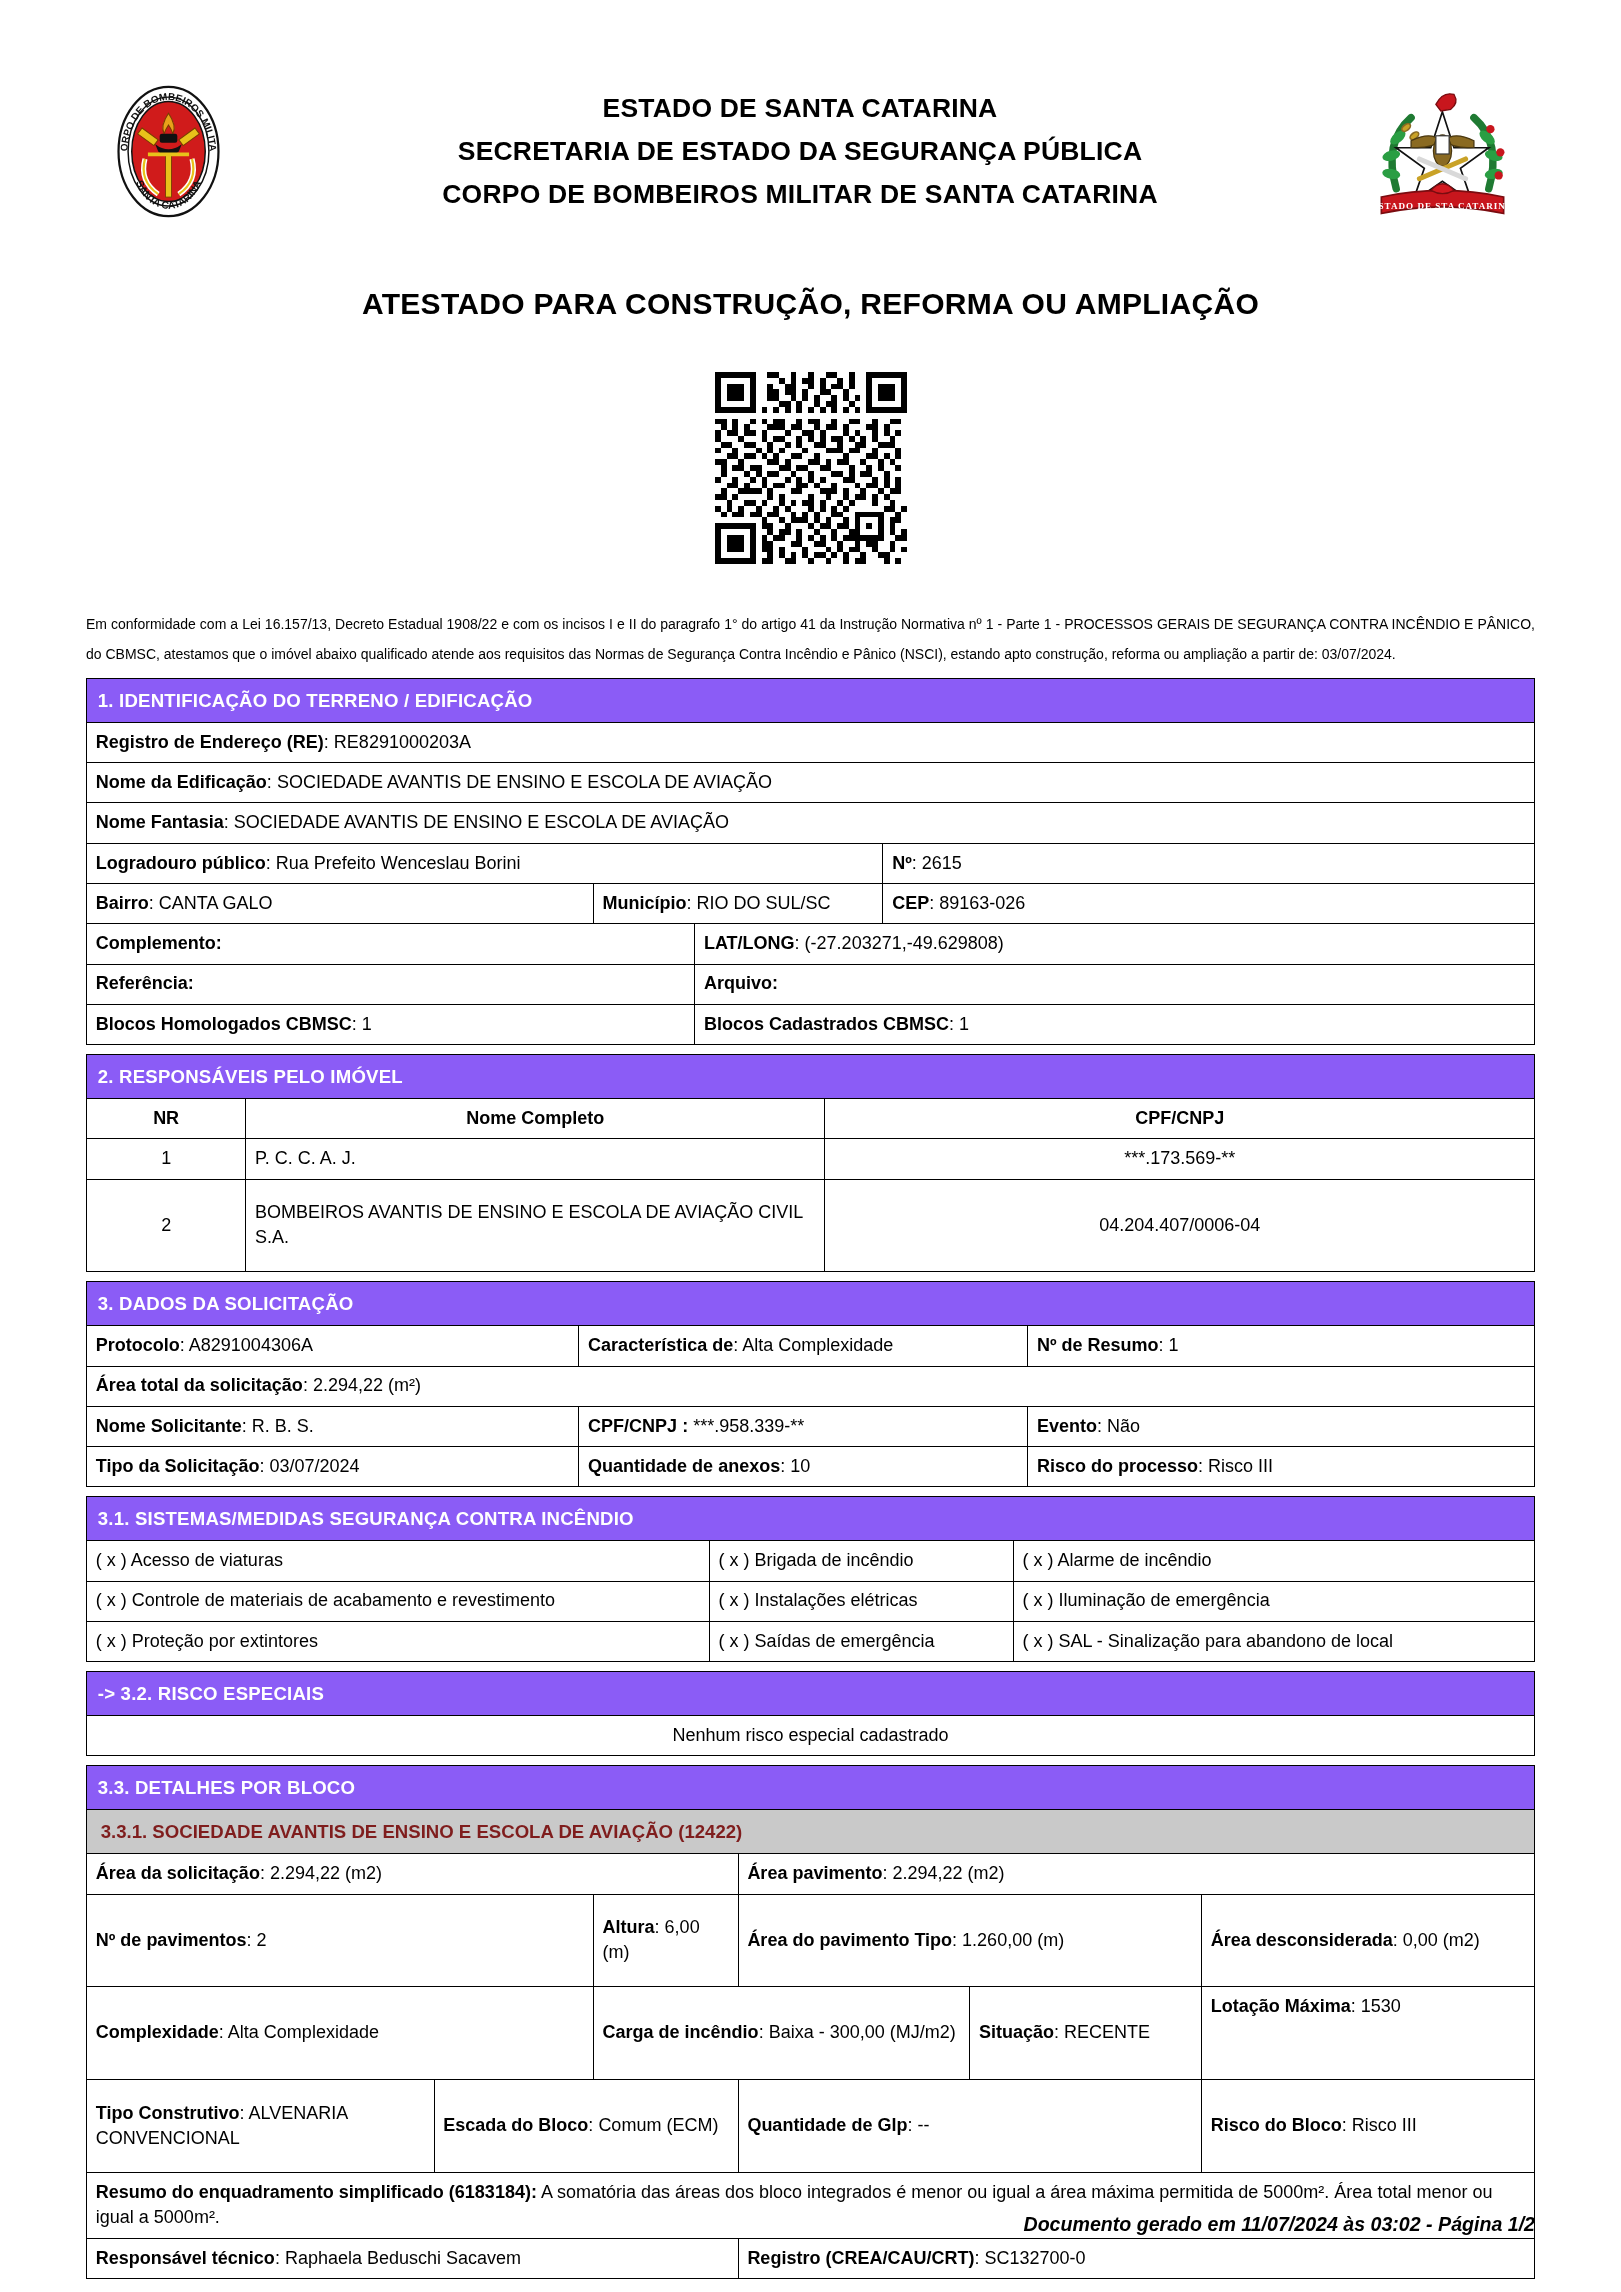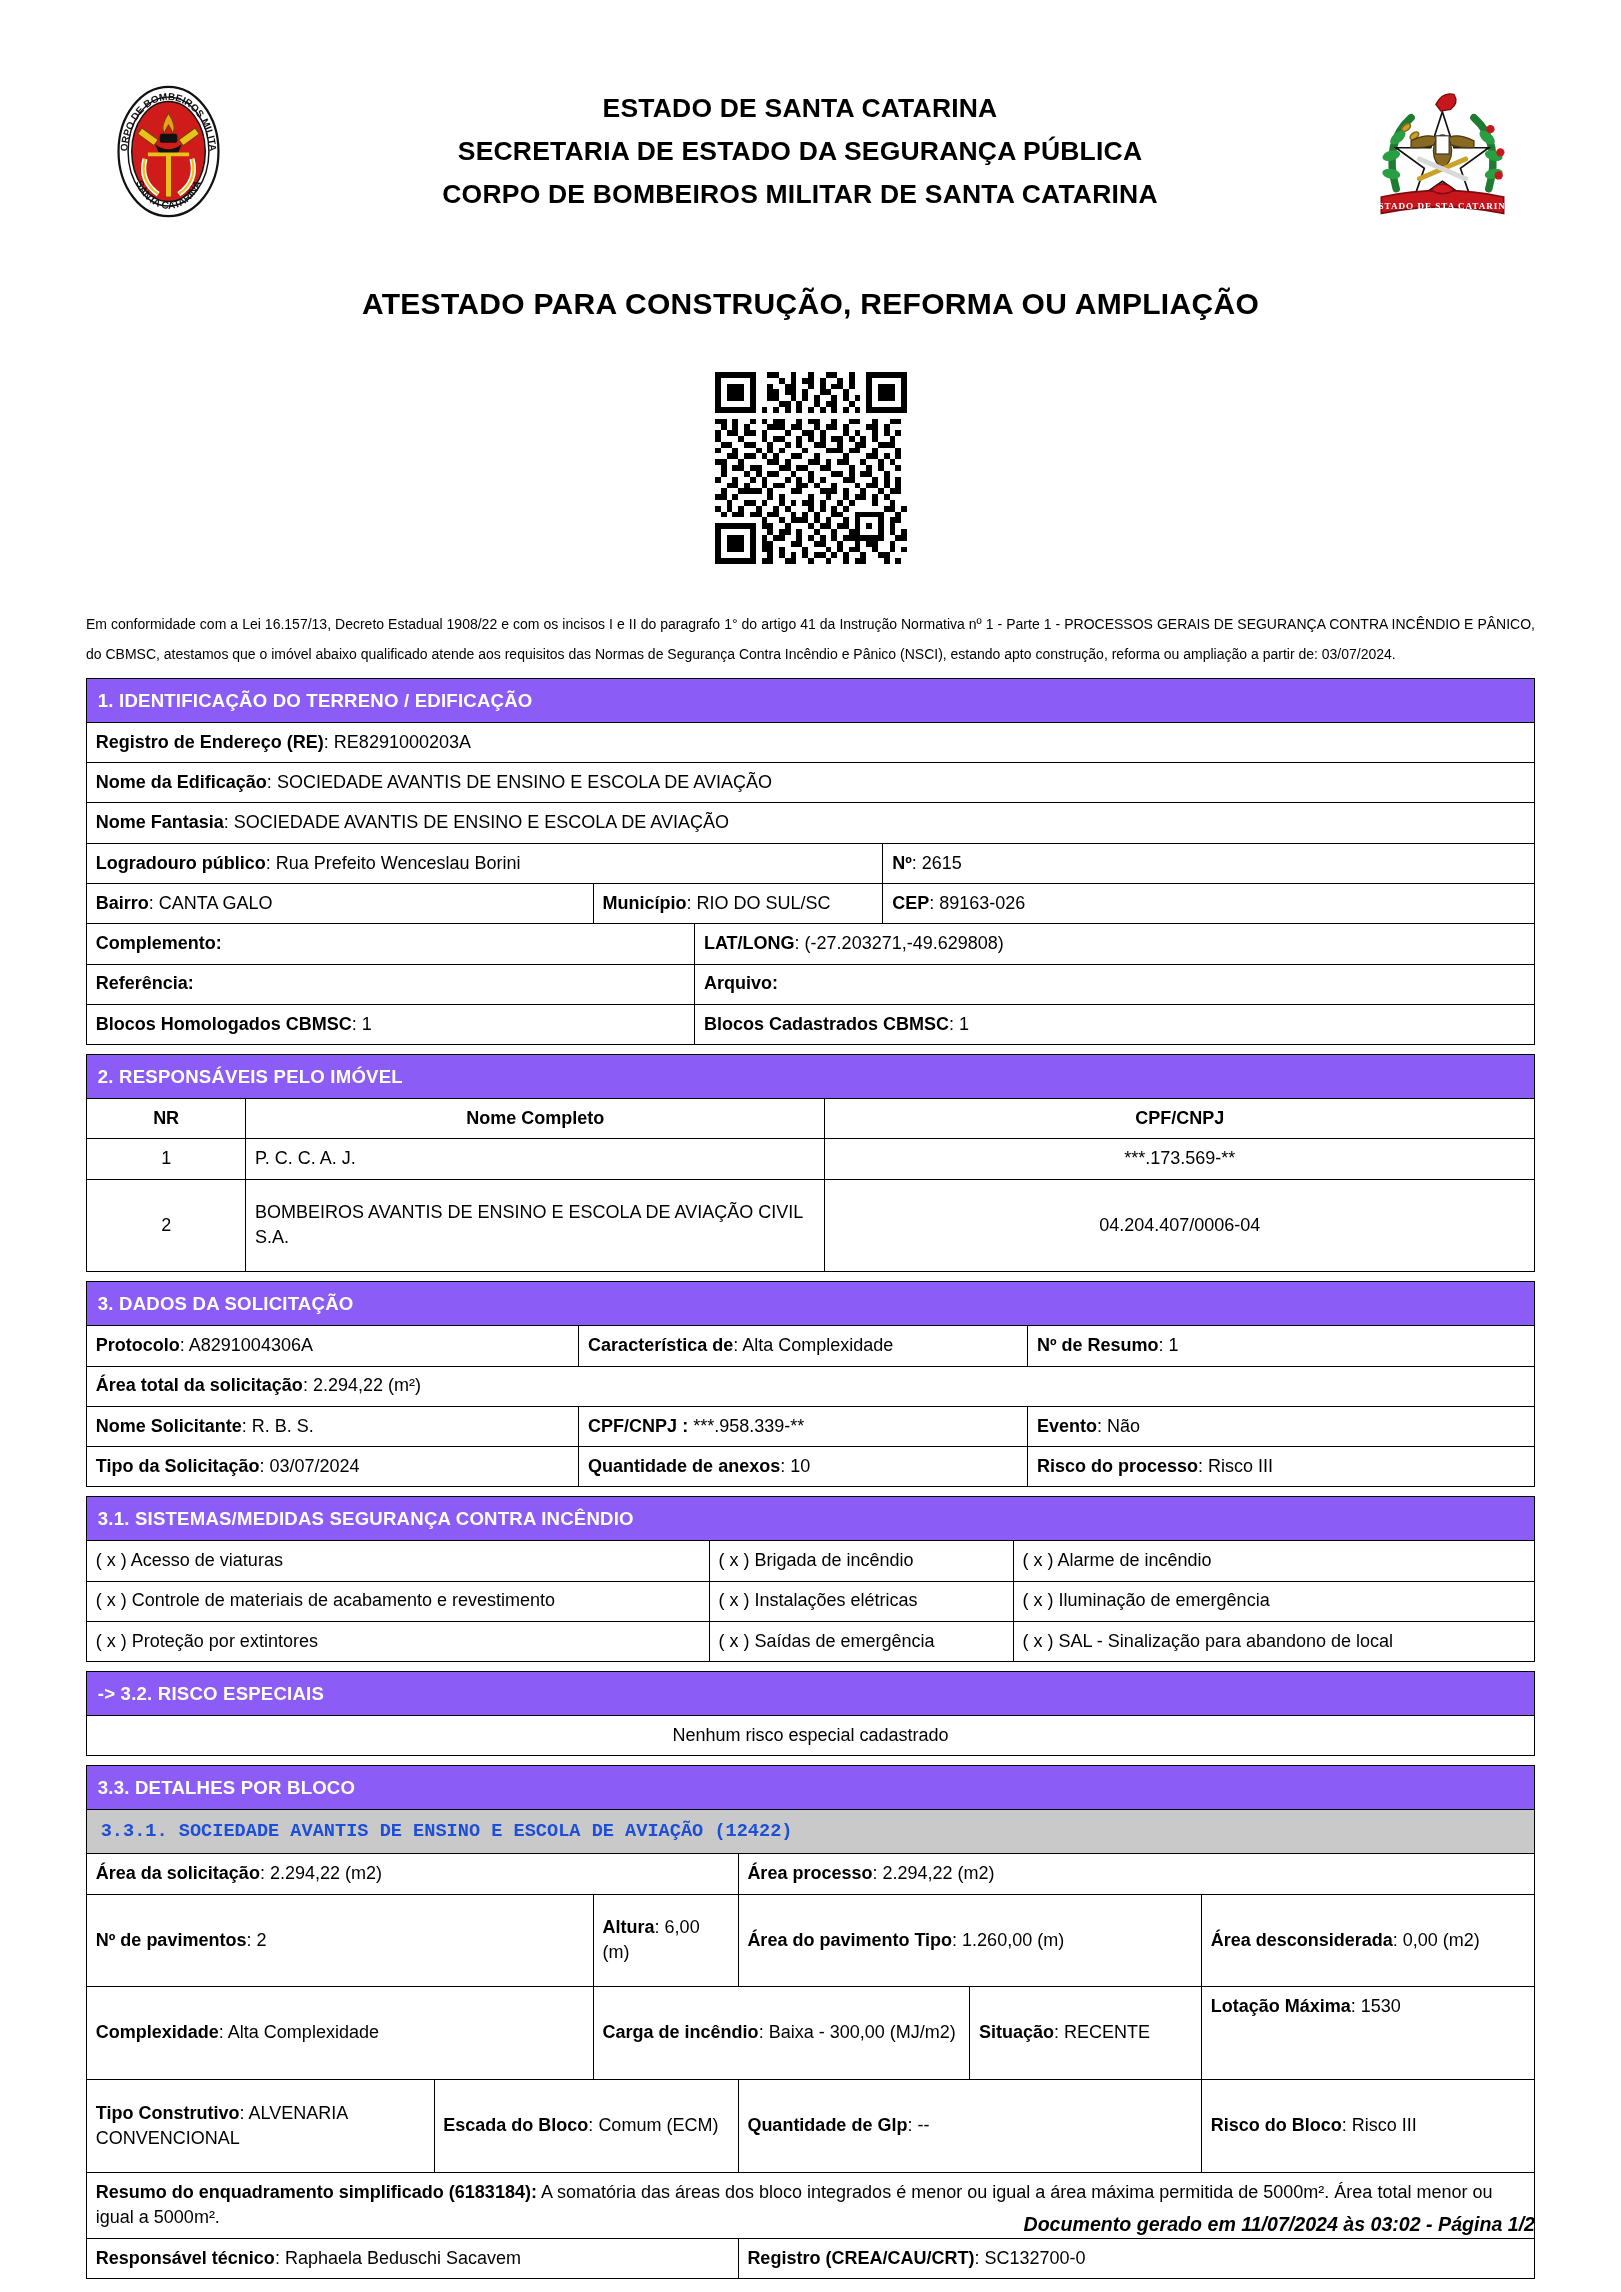--- a/index.html
+++ b/index.html
@@ -98,25 +98,24 @@
   .sec-head td {
     background: #8b5cf6;
     color: #ffffff;
     font-weight: bold;
     font-size: 18.6px;
     padding: 8.8px 10.8px;
     letter-spacing: 0.2px;
   }
   .sub-head td {
     background: #c9c9c9;
-    color: #1d4ed8;
+    color: #7f1d1d;
     font-weight: bold;
     font-size: 18.6px;
     padding: 8.8px 13.7px;
-    font-family: Liberation Mono, monospace;
   }
   .ctr { text-align: center; }
   .taller td { height: 78px; }
 
   
   .footer {
     position: absolute;
     right: 86px;
     bottom: 57px;
     font-size: 19.6px;
@@ -653,21 +652,21 @@
     </colgroup>
     <tbody>
       <tr class="sec-head">
         <td colspan="6">3.3. DETALHES POR BLOCO</td>
       </tr>
       <tr class="sub-head">
         <td colspan="6">3.3.1. SOCIEDADE AVANTIS DE ENSINO E ESCOLA DE AVIAÇÃO (12422)</td>
       </tr>
       <tr>
         <td colspan="3"><span class="lbl">Área da solicitação</span>: <span>2.294,22 (m2)</span></td>
-        <td colspan="3"><span class="lbl">Área processo</span>: <span>2.294,22 (m2)</span></td>
+        <td colspan="3"><span class="lbl">Área pavimento</span>: <span>2.294,22 (m2)</span></td>
       </tr>
       <tr class="taller">
         <td colspan="2"><span class="lbl">Nº de pavimentos</span>: <span>2</span></td>
         <td><span class="lbl">Altura</span>: <span>6,00 (m)</span></td>
         <td colspan="2"><span class="lbl">Área do pavimento Tipo</span>: <span>1.260,00 (m)</span></td>
         <td><span class="lbl">Área desconsiderada</span>: <span>0,00 (m2)</span></td>
       </tr>
       <tr class="taller">
         <td colspan="2"><span class="lbl">Complexidade</span>: <span>Alta Complexidade</span></td>
         <td colspan="2"><span class="lbl">Carga de incêndio</span>: <span>Baixa - 300,00 (MJ/m2)</span></td>

